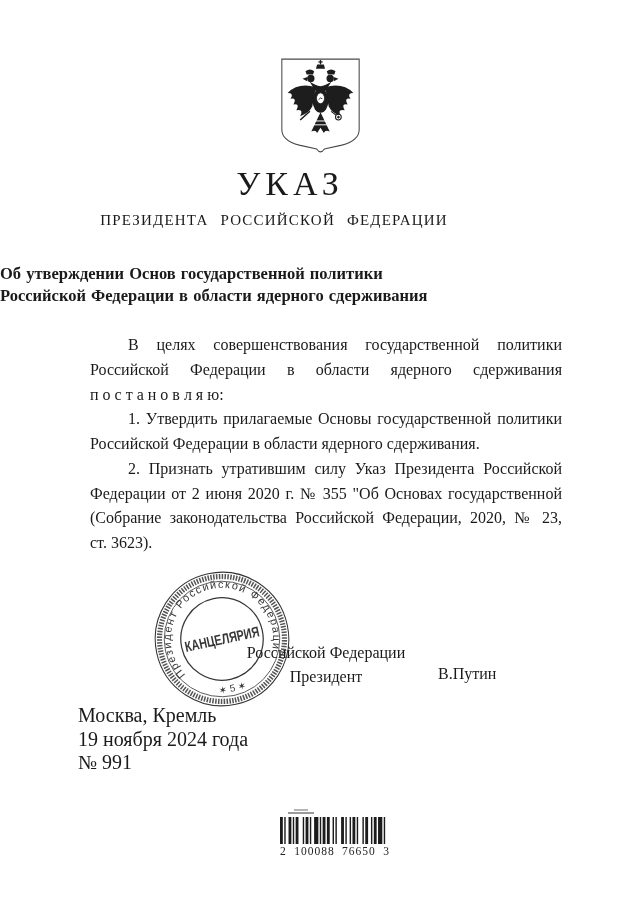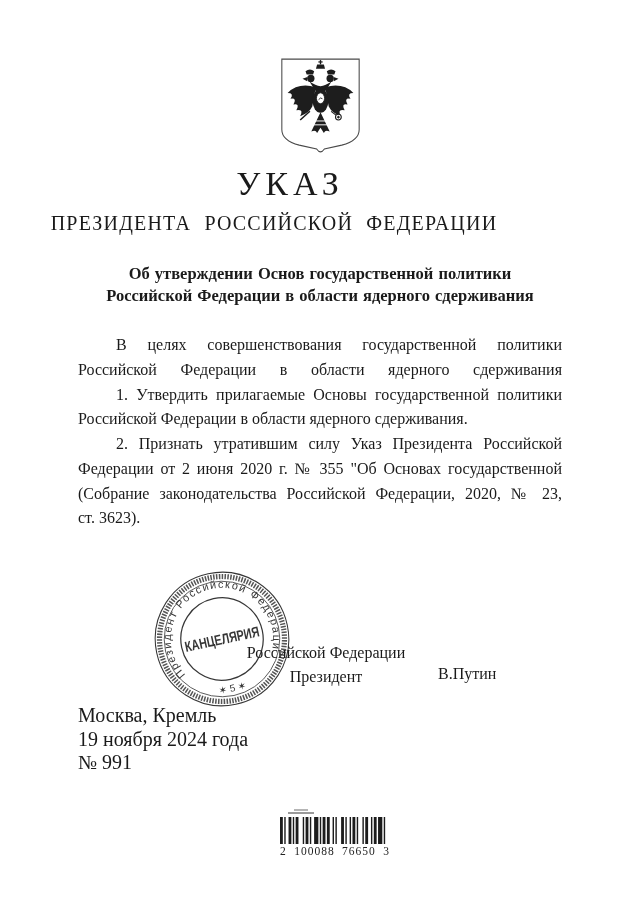--- a/index.html
+++ b/index.html
@@ -9,29 +9,29 @@
   }
   .abs{position:absolute;}
   
   .emblem{left:277px;top:57px;width:87px;height:97px;}
   .doc-title{
     left:0;top:165px;width:580px;text-align:center;
     font-size:34px;letter-spacing:5px;font-weight:400;
   }
   .doc-subtitle{
     left:0;top:212px;width:548px;text-align:center;
-    font-size:20px;letter-spacing:1.2px;word-spacing:7px;
+    font-size:15px;letter-spacing:1.2px;word-spacing:7px;
   }
   .subject{
-    left:0;top:263px;width:640px;text-align:center;
+    left:0;top:263px;width:640px;
     font-weight:bold;font-size:16.5px;line-height:21.5px;word-spacing:1px;
   }
   
   .body-text{left:78px;top:333px;width:484px;font-size:16px;line-height:24.75px;}
-  .bline{text-align:justify;text-align-last:justify;}
+  .bline{text-align:justify;text-align-last:justify;margin-left:12px;}
   .bline.last{text-align:justify;text-align-last:left;}
   .bline.first{text-indent:38px;}
   
   .stamp{left:151px;top:568px;width:142px;height:142px;opacity:.92;}
   
   .sig-title{left:226px;top:641px;width:200px;text-align:center;font-size:16px;line-height:24px;}
   .sig-name{left:438px;top:665px;font-size:16px;}
   
   .footer{left:78px;top:704px;font-size:20px;line-height:23.6px;}
   
@@ -90,20 +90,21 @@
 
 <div class="abs subject">
   <div>Об утверждении Основ государственной политики</div>
   <div>Российской Федерации в области ядерного сдерживания</div>
 </div>
 
 <div class="abs body-text">
     <div>
       <div class="bline first">В целях совершенствования государственной политики</div>
       <div class="bline">Российской Федерации в области ядерного сдерживания</div>
+      <div class="bline last">п о с т а н о в л я ю:</div>
     </div>
     <div>
       <div class="bline first">1. Утвердить прилагаемые Основы государственной политики</div>
       <div class="bline last">Российской Федерации в области ядерного сдерживания.</div>
     </div>
     <div>
       <div class="bline first">2. Признать утратившим силу Указ Президента Российской</div>
       <div class="bline">Федерации от 2 июня 2020 г. № 355 "Об Основах государственной</div>
       <div class="bline">(Собрание законодательства Российской Федерации, 2020, № 23,</div>
       <div class="bline last">ст. 3623).</div>

